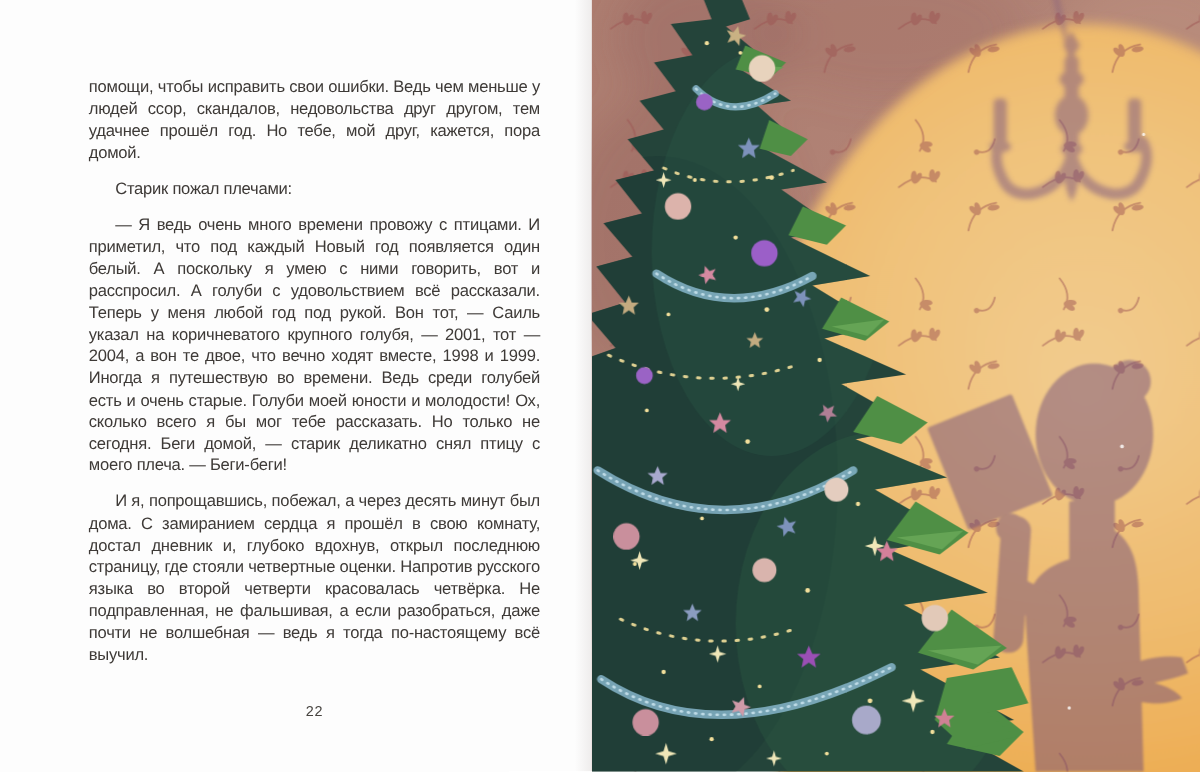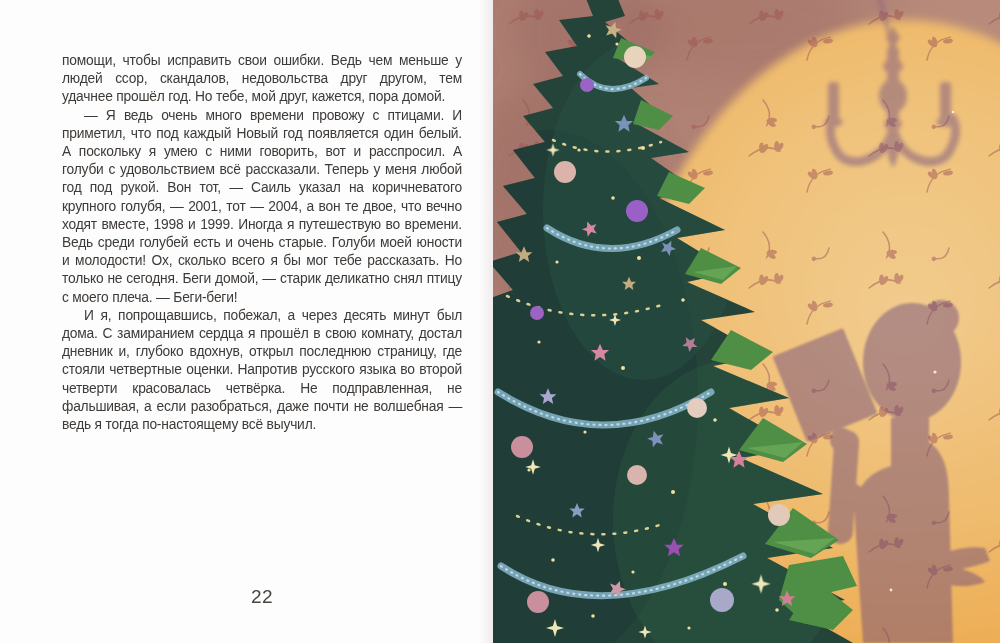--- a/index.html
+++ b/index.html
@@ -8,36 +8,37 @@
     background:#ffffff;font-family:"Liberation Sans",sans-serif;
   }
   .left-page{position:absolute;left:0;top:0;width:493px;height:643px;background:#fdfdfd;}
   .gutter{position:absolute;left:479px;top:0;width:14px;height:643px;
     background:linear-gradient(to right, rgba(0,0,0,0), rgba(110,90,85,0.10));}
   .text-block{
     position:absolute;left:62px;top:52px;width:400px;
     color:#3e3a37;font-size:13.8px;line-height:18.2px;
     text-align:justify;letter-spacing:-0.2px;
   }
-  .text-block p{margin:0;}
+  .text-block p{margin:12px;}
   .text-block p.indent{text-indent:22px;}
   .page-number{
     position:absolute;left:62px;top:586px;width:400px;
-    text-align:center;font-size:19px;color:#474440;letter-spacing:0.5px;
+    text-align:center;font-size:12px;color:#474440;letter-spacing:0.5px;
   }
   .illustration{position:absolute;left:493px;top:0;width:507px;height:643px;}
 </style>
 </head>
 <body>
 
 <div class="screen">
 
   <div class="left-page">
     <div class="text-block">
       <p>помощи, чтобы исправить свои ошибки. Ведь чем меньше у людей ссор, скандалов, недовольства друг другом, тем удачнее прошёл год. Но тебе, мой друг, кажется, пора домой.</p>
+      <p class="indent">Старик пожал плечами:</p>
       <p class="indent">— Я ведь очень много времени провожу с птицами. И приметил, что под каждый Новый год появляется один белый. А поскольку я умею с ними говорить, вот и расспросил. А голуби с удовольствием всё рассказали. Теперь у меня любой год под рукой. Вон тот, — Саиль указал на коричневатого крупного голубя, — 2001, тот — 2004, а вон те двое, что вечно ходят вместе, 1998 и 1999. Иногда я путешествую во времени. Ведь среди голубей есть и очень старые. Голуби моей юности и молодости! Ох, сколько всего я бы мог тебе рассказать. Но только не сегодня. Беги домой, — старик деликатно снял птицу с моего плеча. — Беги-беги!</p>
       <p class="indent">И я, попрощавшись, побежал, а через десять минут был дома. С замиранием сердца я прошёл в свою комнату, достал дневник и, глубоко вдохнув, открыл последнюю страницу, где стояли четвертные оценки. Напротив русского языка во второй четверти красовалась четвёрка. Не подправленная, не фальшивая, а если разобраться, даже почти не волшебная — ведь я тогда по-настоящему всё выучил.</p>
     </div>
     <div class="page-number">22</div>
   </div>
   <div class="gutter"></div>
 
   <svg class="illustration" viewBox="0 0 507 643" width="507" height="643" xmlns="http://www.w3.org/2000/svg">
     <defs>
       <linearGradient id="wallGrad" x1="0" y1="0" x2="1" y2="1">

